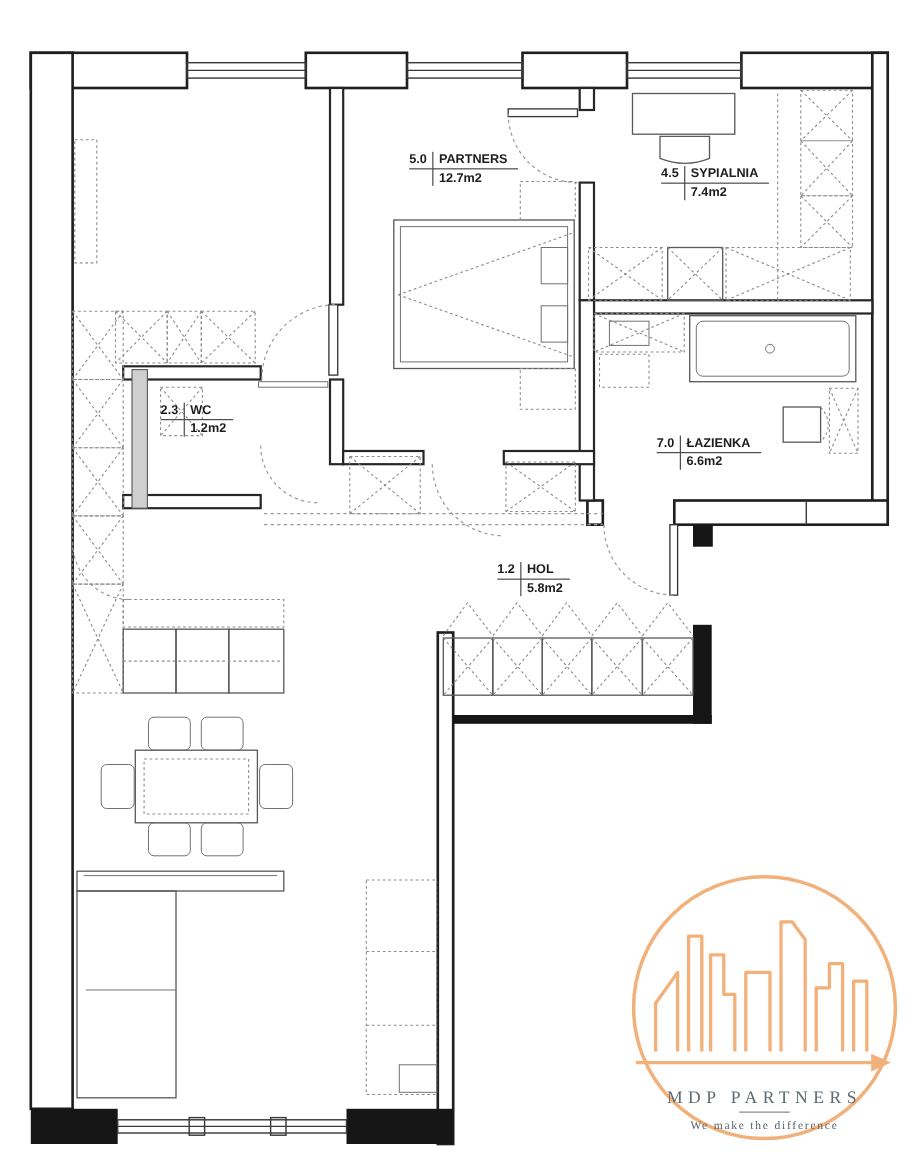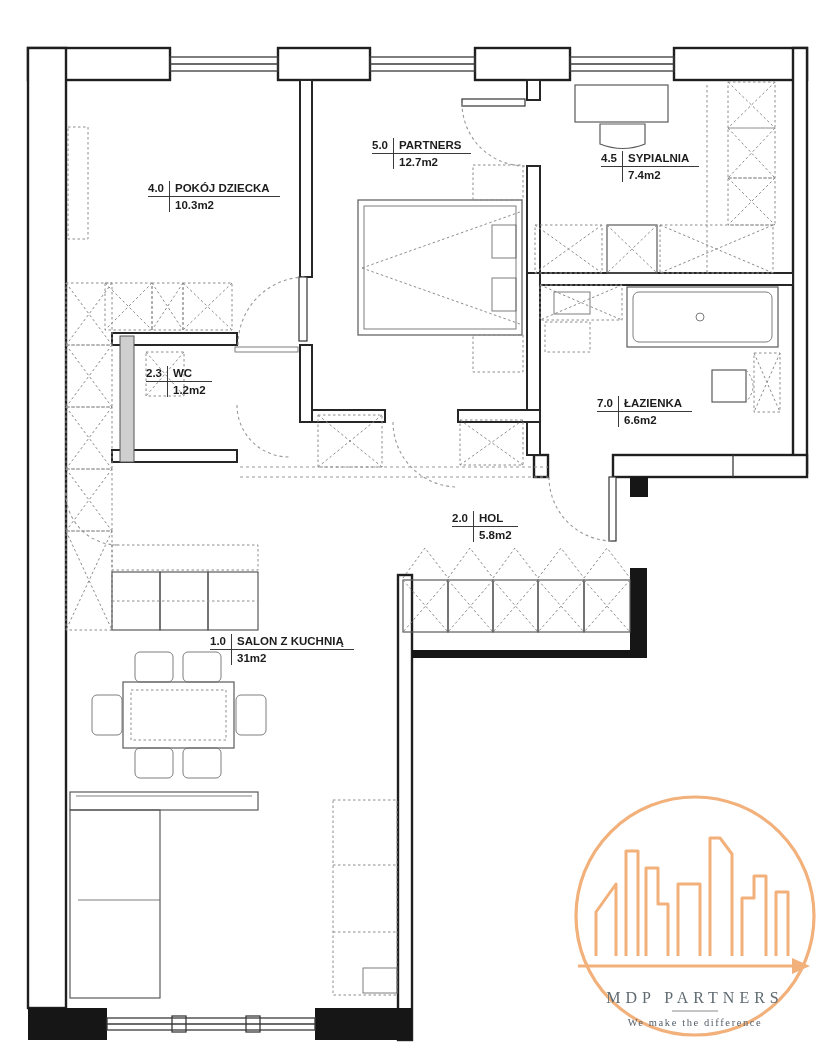--- a/index.html
+++ b/index.html
@@ -270,25 +270,20 @@
              M742,956 v-58 h12 v-22 h12 v80
              M776,956 v-64 h12 v64"></path>
     <line x1="578" y1="966" x2="796" y2="966" stroke="#f2b07a" stroke-width="3"></line>
     <polygon points="792,958 810,966 792,974" fill="#f2b07a"></polygon>
     <text class="logo-title" x="695" y="1003" text-anchor="middle">MDP PARTNERS</text>
     <line x1="672" y1="1011" x2="718" y2="1011" stroke="#8a8a8a" stroke-width="1"></line>
     <text class="logo-tag" x="695" y="1026" text-anchor="middle">We make the difference</text>
   </g>
 </svg>
 
-  <div class="room-label" style="left:148px;top:181px">
-    <span class="rl-num">4.0</span>
-    <span class="rl-name">POKÓJ DZIECKA</span>
-    <span class="rl-area">10.3m2</span>
-  </div>
   <div class="room-label" style="left:372px;top:138px">
     <span class="rl-num">5.0</span>
     <span class="rl-name">PARTNERS</span>
     <span class="rl-area">12.7m2</span>
   </div>
   <div class="room-label" style="left:601px;top:151px">
     <span class="rl-num">4.5</span>
     <span class="rl-name">SYPIALNIA</span>
     <span class="rl-area">7.4m2</span>
   </div>
@@ -296,23 +291,18 @@
     <span class="rl-num">2.3</span>
     <span class="rl-name">WC</span>
     <span class="rl-area">1.2m2</span>
   </div>
   <div class="room-label" style="left:597px;top:396px">
     <span class="rl-num">7.0</span>
     <span class="rl-name">ŁAZIENKA</span>
     <span class="rl-area">6.6m2</span>
   </div>
   <div class="room-label" style="left:452px;top:511px">
-    <span class="rl-num">2.0</span>
+    <span class="rl-num">1.2</span>
     <span class="rl-name">HOL</span>
     <span class="rl-area">5.8m2</span>
   </div>
-  <div class="room-label" style="left:210px;top:634px">
-    <span class="rl-num">1.0</span>
-    <span class="rl-name">SALON Z KUCHNIĄ</span>
-    <span class="rl-area">31m2</span>
-  </div>
 
 </div>
 
 </body></html>

